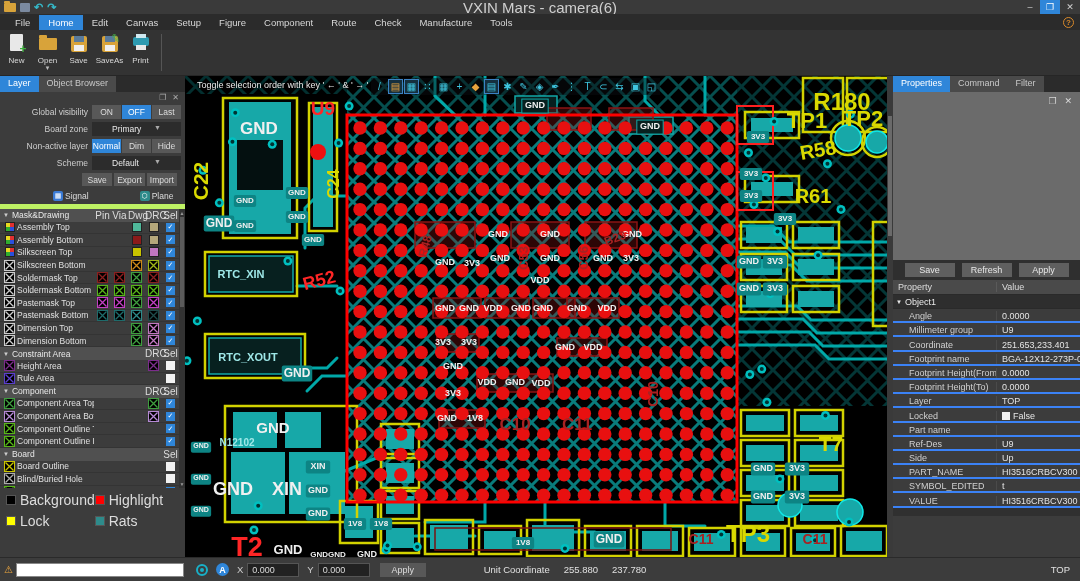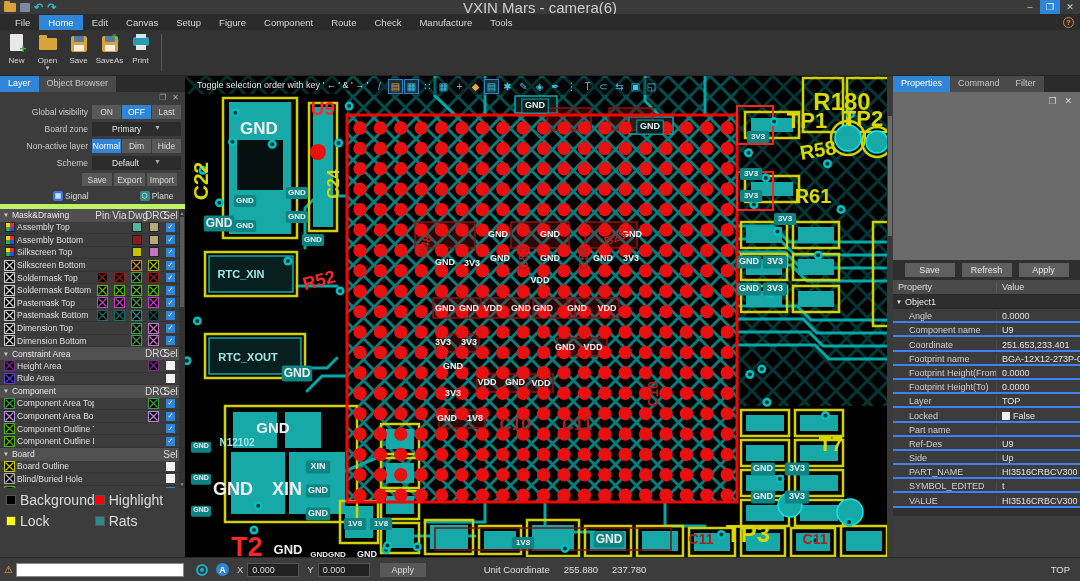--- a/index.html
+++ b/index.html
@@ -1559,21 +1559,21 @@
           <span>Object1</span>
         </div>
         <div id="proprows">
             <div class="pt-row">
               <div class="c1">Angle</div>
               <div class="c2">
                 <span>0.0000</span>
               </div>
             </div>
             <div class="pt-row">
-              <div class="c1">Component name</div>
+              <div class="c1">Millimeter group</div>
               <div class="c2">
                 <span>U9</span>
               </div>
             </div>
             <div class="pt-row">
               <div class="c1">Coordinate</div>
               <div class="c2">
                 <span>251.653,233.401</span>
               </div>
             </div>

